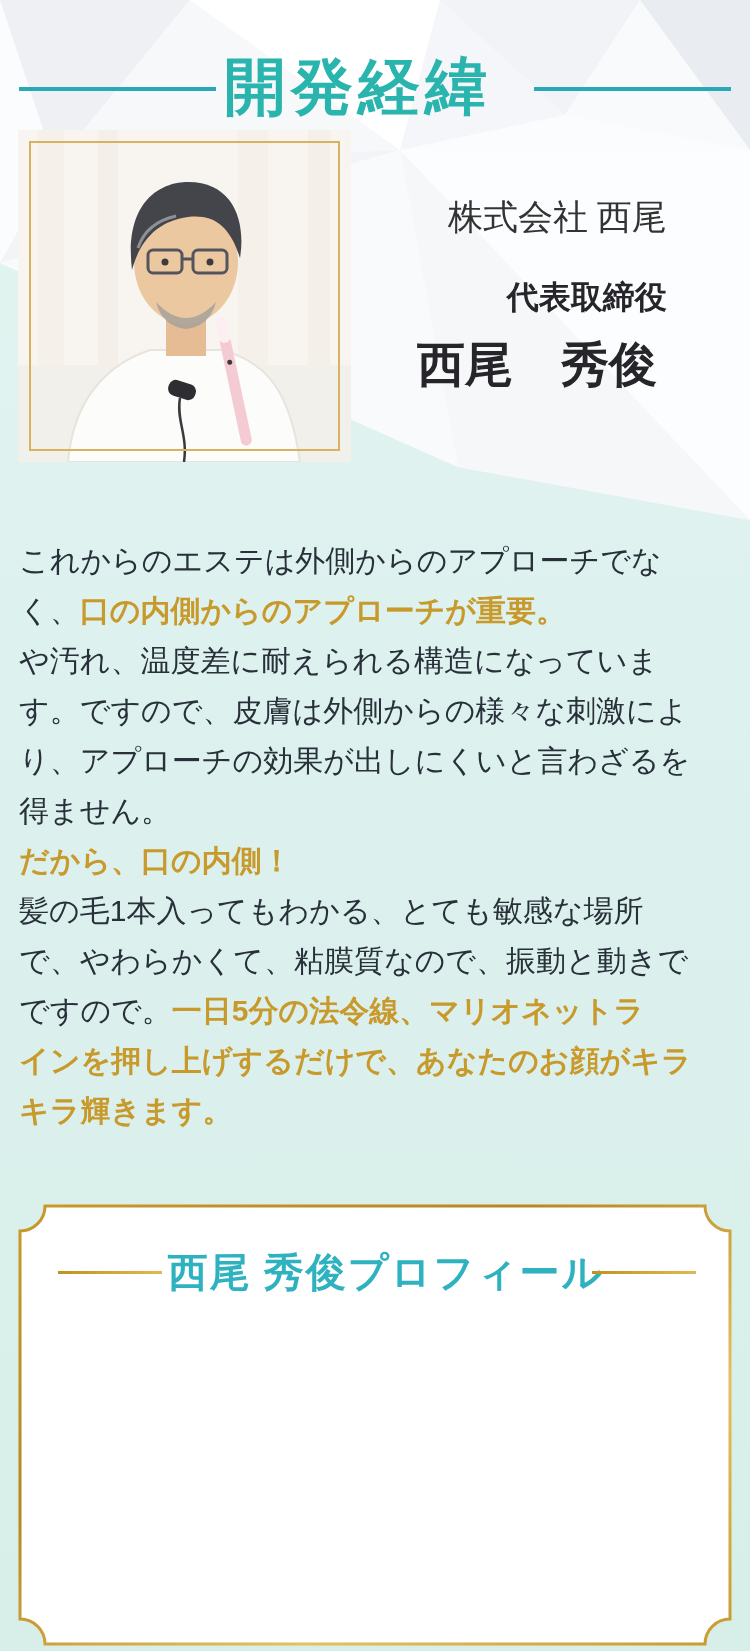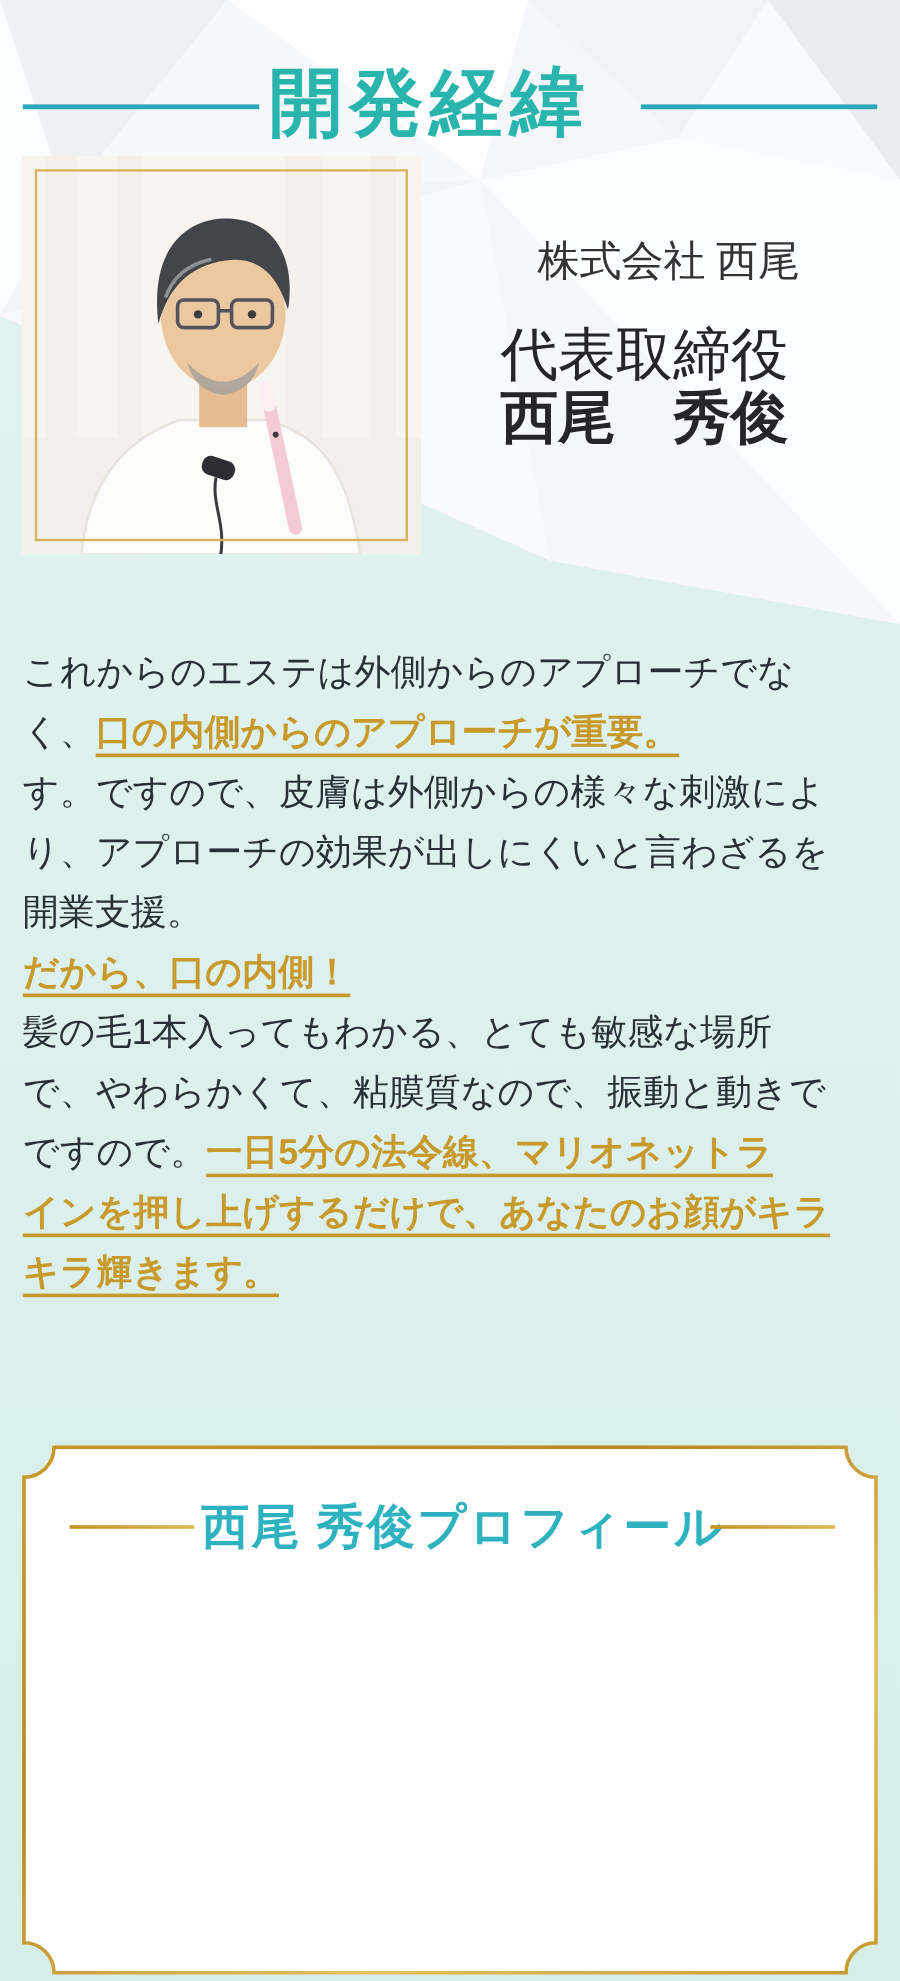--- a/index.html
+++ b/index.html
@@ -20,27 +20,27 @@
   .title-line.left{left:19px;}
   .title-line.right{right:19px;}
   
   .photo{position:absolute;left:18px;top:130px;width:333px;height:332px;background:#f8f5f0;overflow:hidden;}
   .photo svg{display:block;}
   .photo-frame{position:absolute;inset:11px;border:2px solid #d8b35f;pointer-events:none;}
   
   .ceo-info{position:absolute;left:417px;top:200px;color:#2b2b2f;
     font-family:"Liberation Serif","DejaVu Serif",serif;}
   .ceo-company{font-size:35px;line-height:35px;font-weight:400;color:#333;margin-left:31px;}
-  .ceo-role{margin-top:38px;font-size:48px;line-height:48px;font-weight:400;color:#26262a;}
-  .ceo-name{margin-top:4px;font-size:48px;line-height:48px;font-weight:700;color:#26262a;}
+  .ceo-role{margin-top:38px;font-size:32px;line-height:48px;font-weight:700;color:#26262a;text-align:right;}
+  .ceo-name{margin-top:20px;font-size:48px;line-height:48px;font-weight:700;color:#26262a;}
   
   .body-text{position:absolute;left:19px;top:536px;width:714px;}
   .body-line{white-space:nowrap;height:50px;line-height:50px;font-size:30px;
     font-weight:500;color:#28313a;transform-origin:left center;}
-  .hl{color:#c8992b;font-weight:700;text-decoration:underline;
+  .hl{color:#c8992b;font-weight:700;
     text-decoration-thickness:3px;text-underline-offset:8px;text-decoration-color:#c8992b;}
   
   .profile-svg{position:absolute;left:0;top:1195px;display:block;}
   .profile-title{
     position:absolute;top:1253px;left:11px;width:750px;margin:0;text-align:center;
     font-family:"Liberation Serif","DejaVu Serif",serif;font-weight:700;
     font-size:40px;line-height:40px;letter-spacing:2px;color:#2fb2c0;
   }
   .profile-line-deco{position:absolute;top:1271px;width:104px;height:3px;
     background:linear-gradient(90deg,#c2921f,#e0b953);}
@@ -119,23 +119,24 @@
 
   <div class="ceo-info">
     <div class="ceo-company">株式会社 西尾</div>
     <div class="ceo-role">代表取締役</div>
     <div class="ceo-name">西尾　秀俊</div>
   </div>
 
   <section class="body-text" id="body-text">
       <div class="body-line"><span>これからのエステは外側からのアプローチでな</span></div>
       <div class="body-line"><span>く、</span><span class="hl">口の内側からのアプローチが重要。</span></div>
+      <div class="body-line"><span>や汚れ、温度差に耐えられる構造になっていま</span></div>
       <div class="body-line"><span>す。ですので、皮膚は外側からの様々な刺激によ</span></div>
       <div class="body-line"><span>り、アプローチの効果が出しにくいと言わざるを</span></div>
-      <div class="body-line"><span>開業支援。</span></div>
+      <div class="body-line"><span>得ません。</span></div>
       <div class="body-line"><span class="hl">だから、口の内側！</span></div>
       <div class="body-line"><span>髪の毛1本入ってもわかる、とても敏感な場所</span></div>
       <div class="body-line"><span>で、やわらかくて、粘膜質なので、振動と動きで</span></div>
       <div class="body-line"><span>ですので。</span><span class="hl">一日5分の法令線、マリオネットラ</span></div>
       <div class="body-line"><span class="hl">インを押し上げするだけで、あなたのお顔がキラ</span></div>
       <div class="body-line"><span class="hl">キラ輝きます。</span></div>
     </section>
 
   <svg class="profile-svg" width="750" height="456" viewBox="0 0 750 456" aria-hidden="true">
     <defs>

